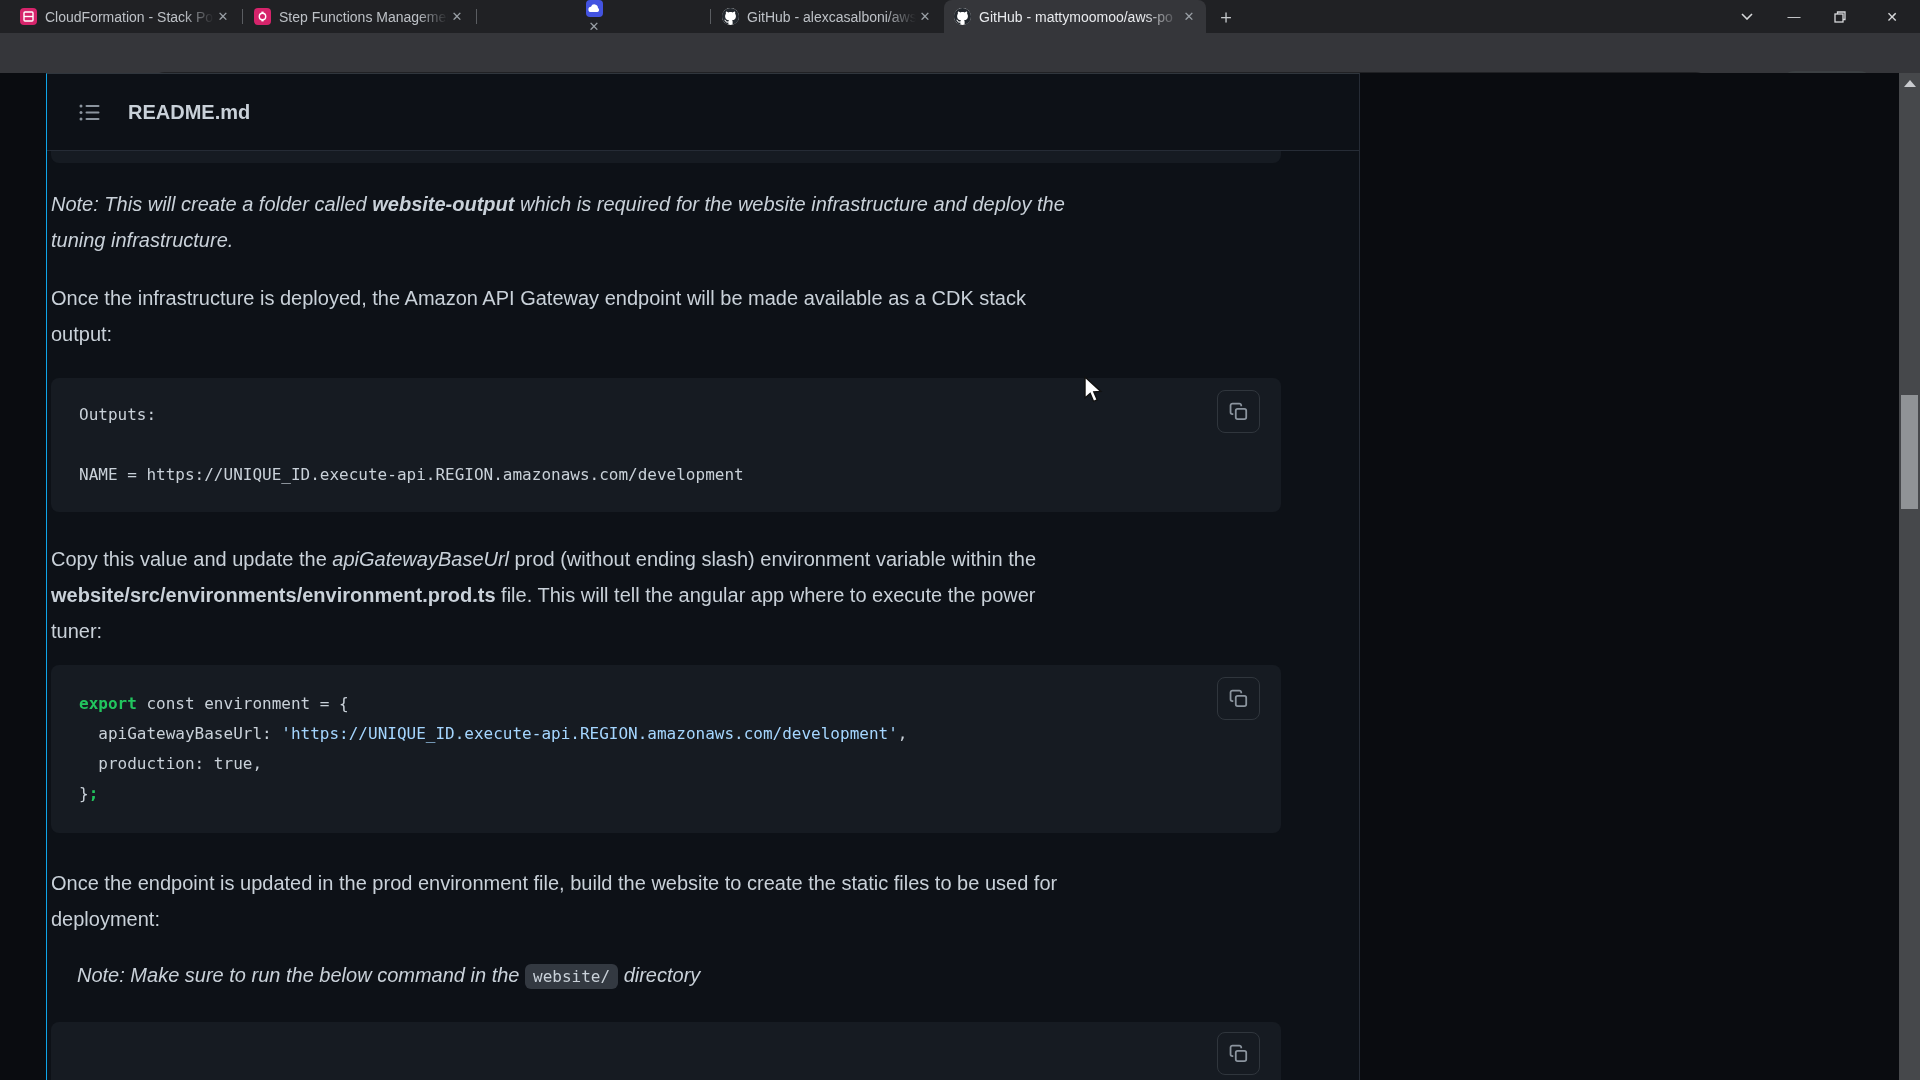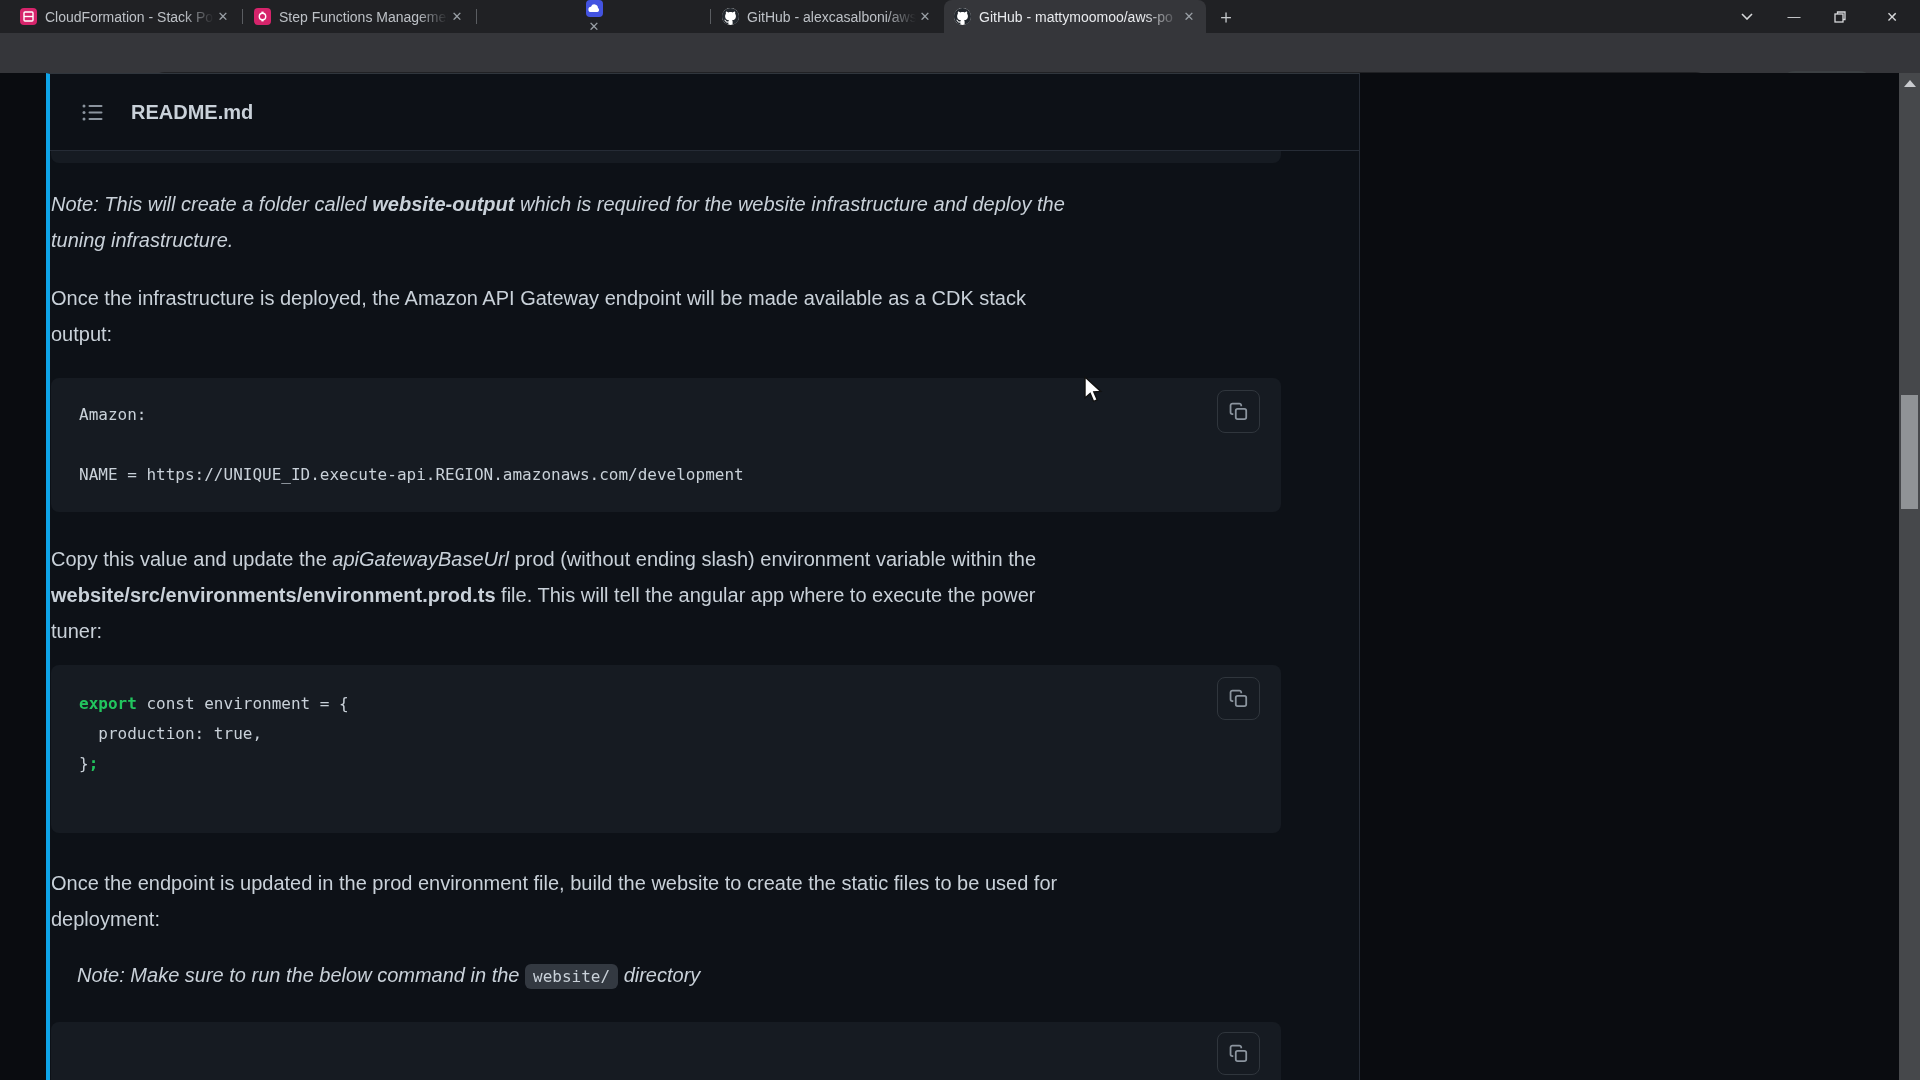--- a/index.html
+++ b/index.html
@@ -37,21 +37,21 @@
                border-radius:15px; display:flex; align-items:center; padding:0 10px 0 4px; }
   .inc-badge .avatar { width:23px; height:23px; border-radius:50%; background:#6b6e73;
                        display:flex; align-items:center; justify-content:center; }
   .inc-badge .lbl { color:#e8eaed; font-size:14px; margin-left:8px; }
   .dots { position:absolute; left:1882px; top:39px; width:28px; height:28px; color:#c6c9cc;
           font-size:18px; display:flex; align-items:center; justify-content:center; }
 
   
   .page { position:absolute; left:0; top:73px; width:1920px; height:1007px; background:#0a0c10; }
   .readme-panel { position:absolute; left:46px; top:0; width:1314px; height:1007px; background:#0d1117;
-                  border-left:4px solid #0ea5e9; border-right:1px solid #262c36; border-top:1px solid #30363d; }
+                  border-left:1px solid #0ea5e9; border-right:1px solid #262c36; border-top:1px solid #30363d; }
   .readme-header { position:absolute; left:0; top:0; width:100%; height:77px; background:#0d1117;
                    border-bottom:1px solid #262c36; display:flex; align-items:center; z-index:3; }
   .readme-header .ttl { color:#c9d1d9; font-size:20px; font-weight:700; margin-left:28px; }
   .listicon { margin-left:32px; display:flex; }
   .partial-code { position:absolute; left:51px; top:78px; width:1230px; height:12px; background:#161b22;
                   border-radius:0 0 8px 8px; }
   .para { position:absolute; left:51px; width:1232px; color:#c9d1d9; font-size:20px; }
   .para .ln { height:36px; line-height:36px; white-space:pre; }
   .it { font-style:italic; }
   .b  { font-weight:700; }
@@ -248,39 +248,40 @@
     <div class="ln"><span class="it">Note: This will create a folder called </span><span class="bi">website-output</span><span class="it"> which is required for the website infrastructure and deploy the</span></div>
     <div class="ln"><span class="it">tuning infrastructure.</span></div>
   </div>
 
   <div class="para" style="top:207px;">
     <div class="ln"><span>Once the infrastructure is deployed, the Amazon API Gateway endpoint will be made available as a CDK stack</span></div>
     <div class="ln"><span>output:</span></div>
   </div>
 
   <div class="codeblock" style="top:305px;height:134px;">
-    <div class="cl">Amazon:</div>
+    <div class="cl">Outputs:</div>
     <div class="cl"></div>
     <div class="cl">NAME = https://UNIQUE_ID.execute-api.REGION.amazonaws.com/development</div>
     <div class="copybtn">
       <svg width="19" height="19" viewBox="0 0 16 16">
           <rect x="5.7" y="5.7" width="8.8" height="8.8" rx="1.6" fill="none" stroke="#8b949e" stroke-width="1.5"></rect>
           <path d="M3.6 10.3H2.9A1.6 1.6 0 0 1 1.3 8.7V2.9a1.6 1.6 0 0 1 1.6-1.6h5.8a1.6 1.6 0 0 1 1.6 1.6v.7" fill="none" stroke="#8b949e" stroke-width="1.5"></path>
         </svg>
     </div>
   </div>
 
   <div class="para" style="top:468px;">
     <div class="ln"><span>Copy this value and update the </span><span class="it">apiGatewayBaseUrl</span><span> prod (without ending slash) environment variable within the</span></div>
     <div class="ln"><span class="b">website/src/environments/environment.prod.ts</span><span> file. This will tell the angular app where to execute the power</span></div>
     <div class="ln"><span>tuner:</span></div>
   </div>
 
   <div class="codeblock" style="top:592px;height:168px;padding-top:24px;">
     <div class="cl"><span class="k">export</span><span> const environment = {</span></div>
+    <div class="cl"><span>  apiGatewayBaseUrl: </span><span class="s">'https://UNIQUE_ID.execute-api.REGION.amazonaws.com/development'</span><span>,</span></div>
     <div class="cl"><span>  production: true,</span></div>
     <div class="cl"><span>}</span><span class="k">;</span></div>
     <div class="copybtn">
       <svg width="19" height="19" viewBox="0 0 16 16">
           <rect x="5.7" y="5.7" width="8.8" height="8.8" rx="1.6" fill="none" stroke="#8b949e" stroke-width="1.5"></rect>
           <path d="M3.6 10.3H2.9A1.6 1.6 0 0 1 1.3 8.7V2.9a1.6 1.6 0 0 1 1.6-1.6h5.8a1.6 1.6 0 0 1 1.6 1.6v.7" fill="none" stroke="#8b949e" stroke-width="1.5"></path>
         </svg>
     </div>
   </div>
 

